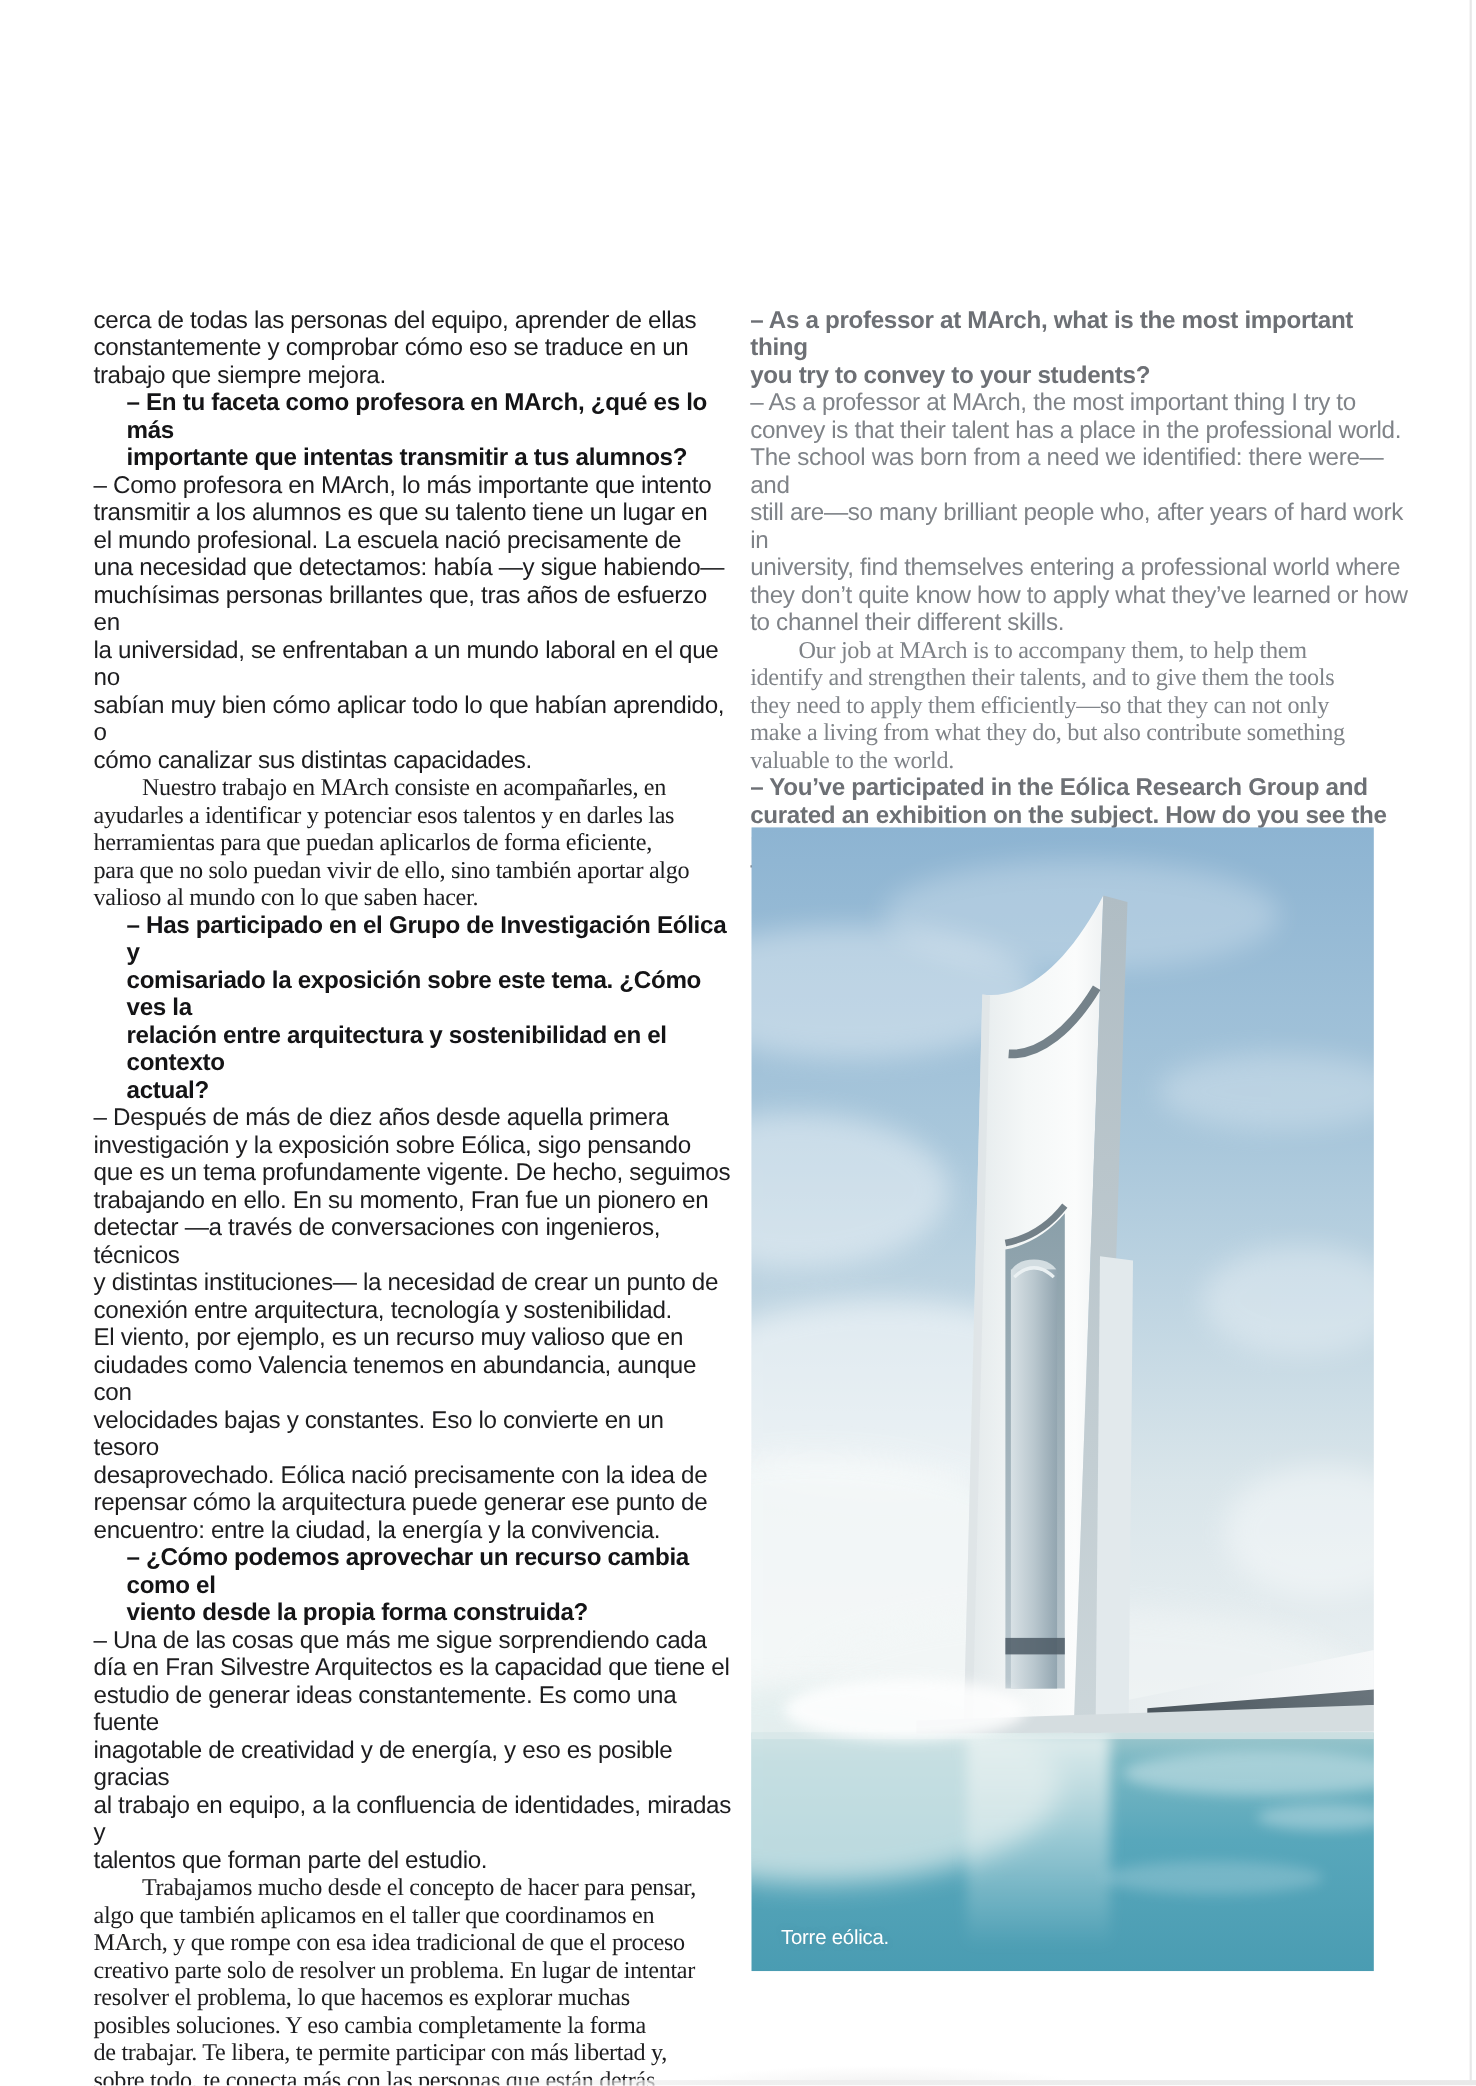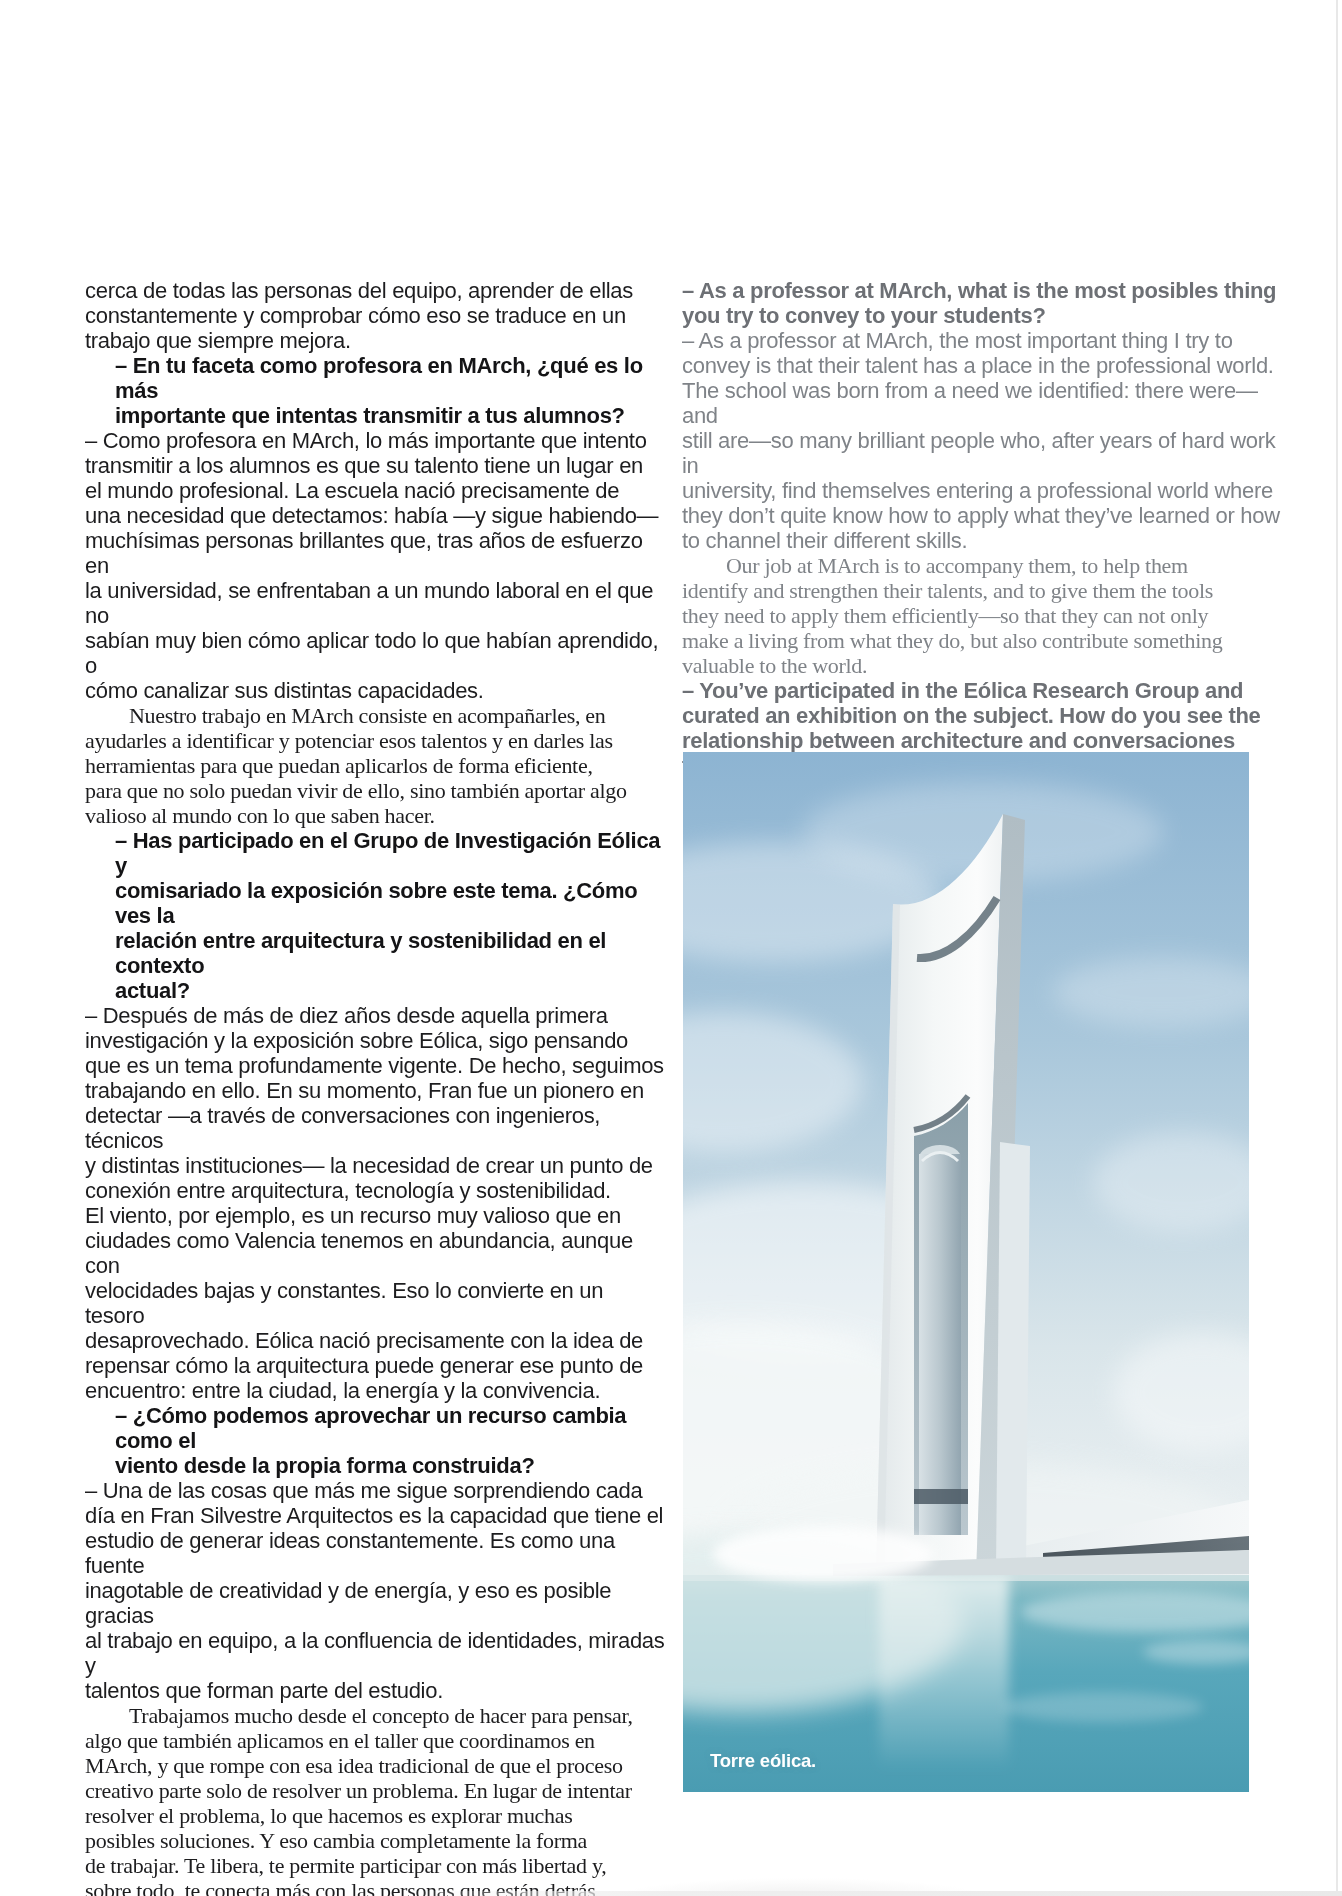--- a/index.html
+++ b/index.html
@@ -18,21 +18,21 @@
   .blk-question{font-weight:700;margin-top:26px;}
   .col .blk-question:first-child{margin-top:0;}
   .col-left .blk-question{color:#141416;margin-left:30px;}
   .col-right .blk-question{color:#6d7075;}
   .blk-indent{text-indent:44px;font-family:Liberation Serif, serif;}
 
   
   .figure{position:absolute;left:683px;top:752px;width:566px;height:1040px;margin:0;}
   .figure svg{display:block;width:100%;height:100%;}
   .caption{
-    position:absolute;left:27px;bottom:20px;color:#ffffff;font-weight:700;
+    position:absolute;left:27px;bottom:20px;color:#ffffff;font-weight:400;
     font-size:18.5px;letter-spacing:-0.2px;text-shadow:0 0 6px rgba(90,140,160,.35);
   }
 
   
   .page-right-edge{position:absolute;top:0;bottom:0;left:1336px;width:2px;background:#e8e8e8;}
   .page-bottom-haze{
     position:absolute;left:440px;right:0;bottom:0;height:34px;
     background:radial-gradient(ellipse 260px 26px at 360px 100%, #ededed 0%, rgba(237,237,237,0) 70%);
     opacity:.8;
   }
@@ -94,21 +94,21 @@
 algo que también aplicamos en el taller que coordinamos en
 MArch, y que rompe con esa idea tradicional de que el proceso
 creativo parte solo de resolver un problema. En lugar de intentar
 resolver el problema, lo que hacemos es explorar muchas
 posibles soluciones. Y eso cambia completamente la forma
 de trabajar. Te libera, te permite participar con más libertad y,
 sobre todo, te conecta más con las personas que están detrás</p>
     </div>
 
   <div class="col col-right">
-      <p class="blk blk-question">– As a professor at MArch, what is the most posibles thing
+      <p class="blk blk-question">– As a professor at MArch, what is the most important thing
 you try to convey to your students?</p>
       <p class="blk blk-answer">– As a professor at MArch, the most important thing I try to
 convey is that their talent has a place in the professional world.
 The school was born from a need we identified: there were—and
 still are—so many brilliant people who, after years of hard work in
 university, find themselves entering a professional world where
 they don’t quite know how to apply what they’ve learned or how
 to channel their different skills.</p>
       <p class="blk blk-indent">Our job at MArch is to accompany them, to help them
 identify and strengthen their talents, and to give them the tools

